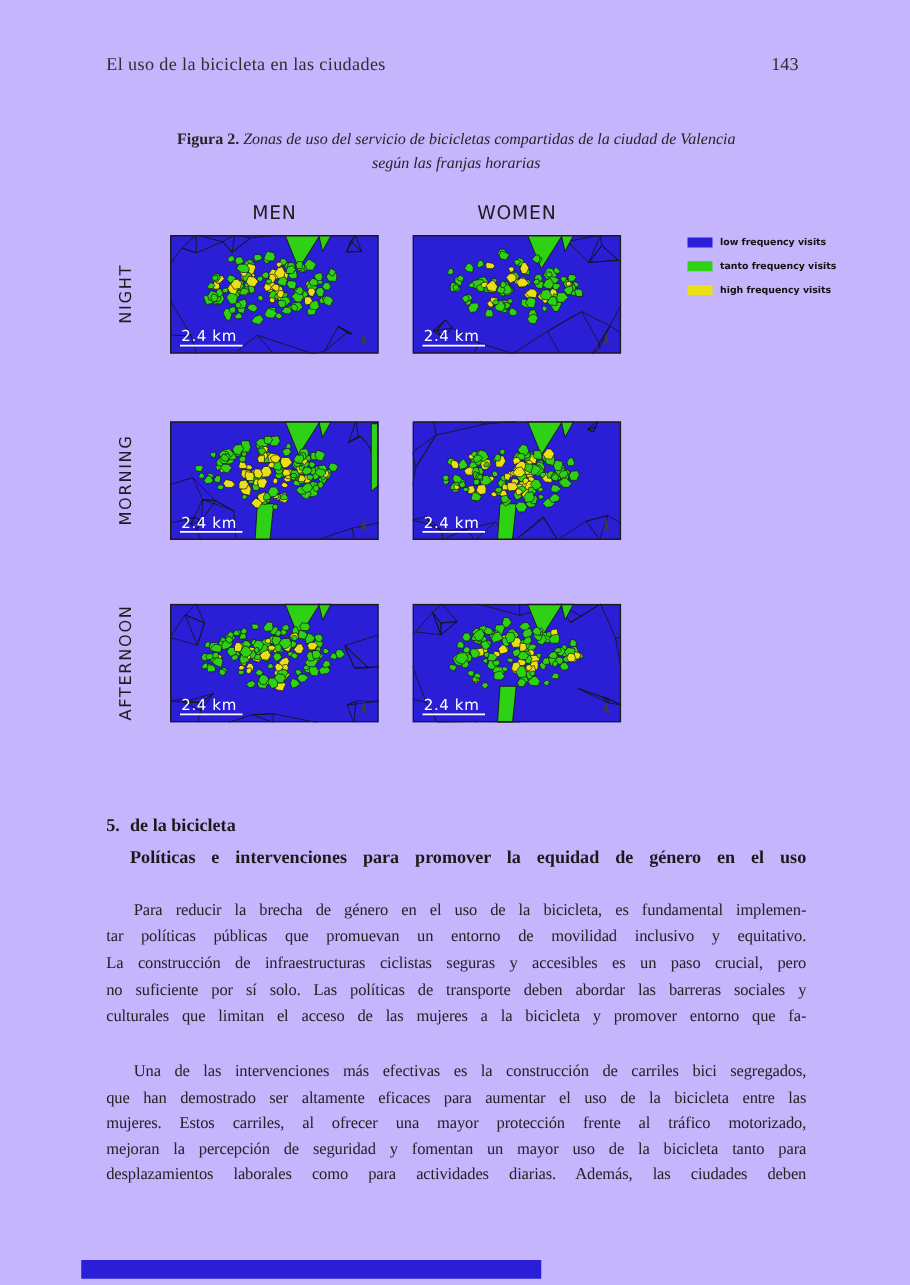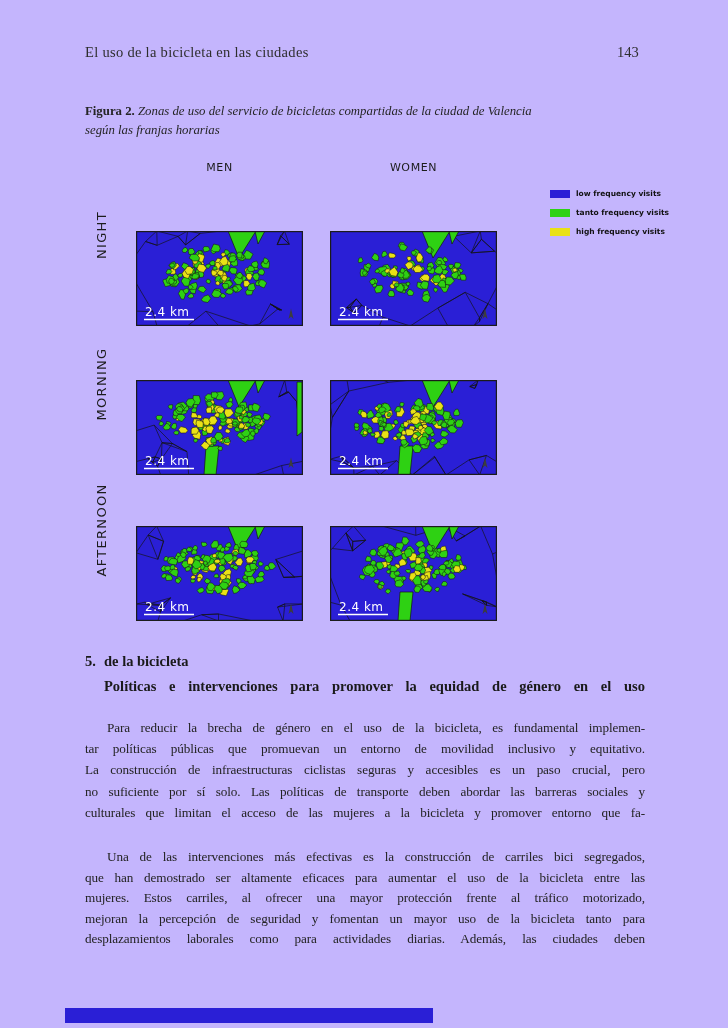--- a/index.html
+++ b/index.html
@@ -2,32 +2,32 @@
 <html><head>
 <meta charset="utf-8">
 <style>
   html,body{margin:0;padding:0;background:#e8e8e8;}
   .page{position:relative;width:728px;height:1028px;background:#c4b5fd;overflow:hidden;
         font-family:"Liberation Serif",serif;color:#222;}
   
   .hdr-title{position:absolute;left:85px;top:44px;font-size:14.5px;letter-spacing:.3px;color:#2e2e2e;white-space:nowrap;}
   .hdr-page{position:absolute;left:617px;top:44px;font-size:14.5px;color:#2e2e2e;}
   
-  .caption{position:absolute;left:85px;top:102px;width:560px;
+  .caption{position:absolute;left:85px;top:102px;width:560px;text-align:center;
            font-size:12.8px;line-height:18.5px;color:#252525;}
   .caption b{font-style:normal;}
   .caption i{font-style:italic;}
   
   .col-label{position:absolute;width:167px;top:161px;text-align:center;
-             font-family:"DejaVu Sans",sans-serif;font-size:11px;letter-spacing:.6px;color:#1c1c1c;}
+             font-family:"DejaVu Sans",sans-serif;font-size:15px;letter-spacing:.6px;color:#1c1c1c;}
   .row-label{position:absolute;left:101px;white-space:nowrap;
              font-family:"DejaVu Sans",sans-serif;font-size:13px;letter-spacing:1.3px;color:#1c1c1c;
              transform:translate(-50%,-50%) rotate(-90deg);}
   
-  .map{position:absolute;width:167px;height:95px;margin-top:43px;}
+  .map{position:absolute;width:167px;height:95px;}
   .map svg{display:block;}
   
   .legend{position:absolute;left:518px;top:189px;}
   .leg-row{display:flex;align-items:center;height:9px;margin-bottom:10px;padding-left:32px;}
   .leg-swatch{width:20px;height:8px;margin-right:6px;flex:none;}
   .leg-label{font-family:"DejaVu Sans",sans-serif;font-size:7.5px;font-weight:bold;color:#111;white-space:nowrap;}
   
   .sec-heading{position:absolute;left:85px;top:649px;width:560px;
                font-weight:bold;font-size:14.5px;line-height:25px;color:#1a1a1a;}
   .sec-num{position:absolute;left:0;top:0;}

